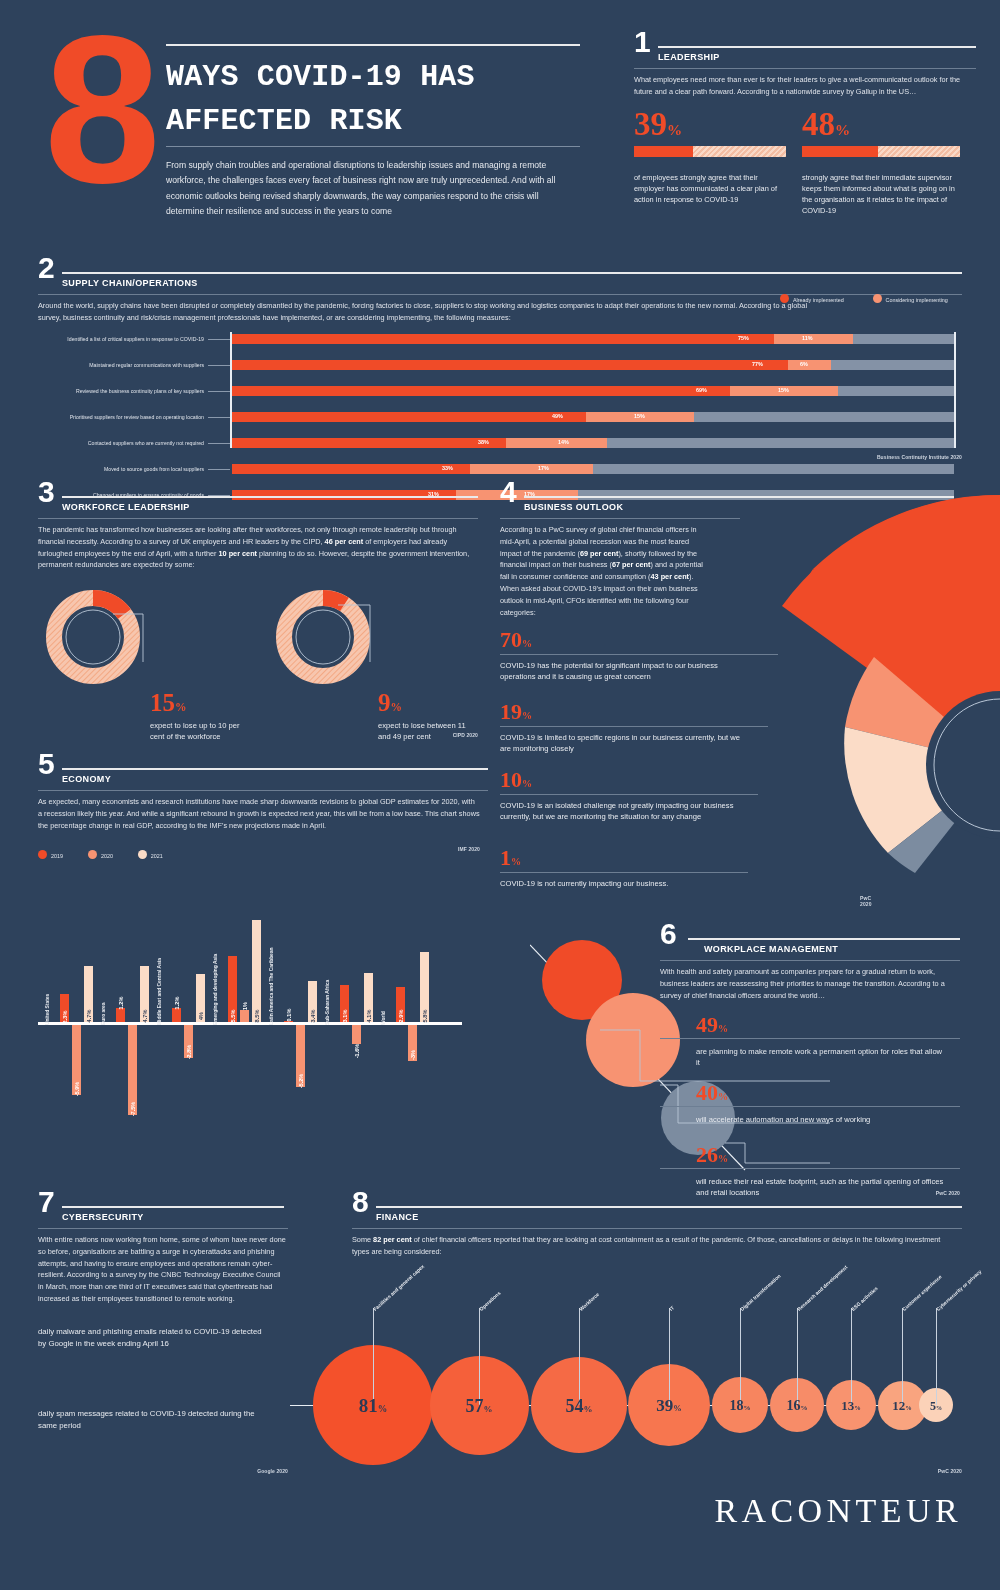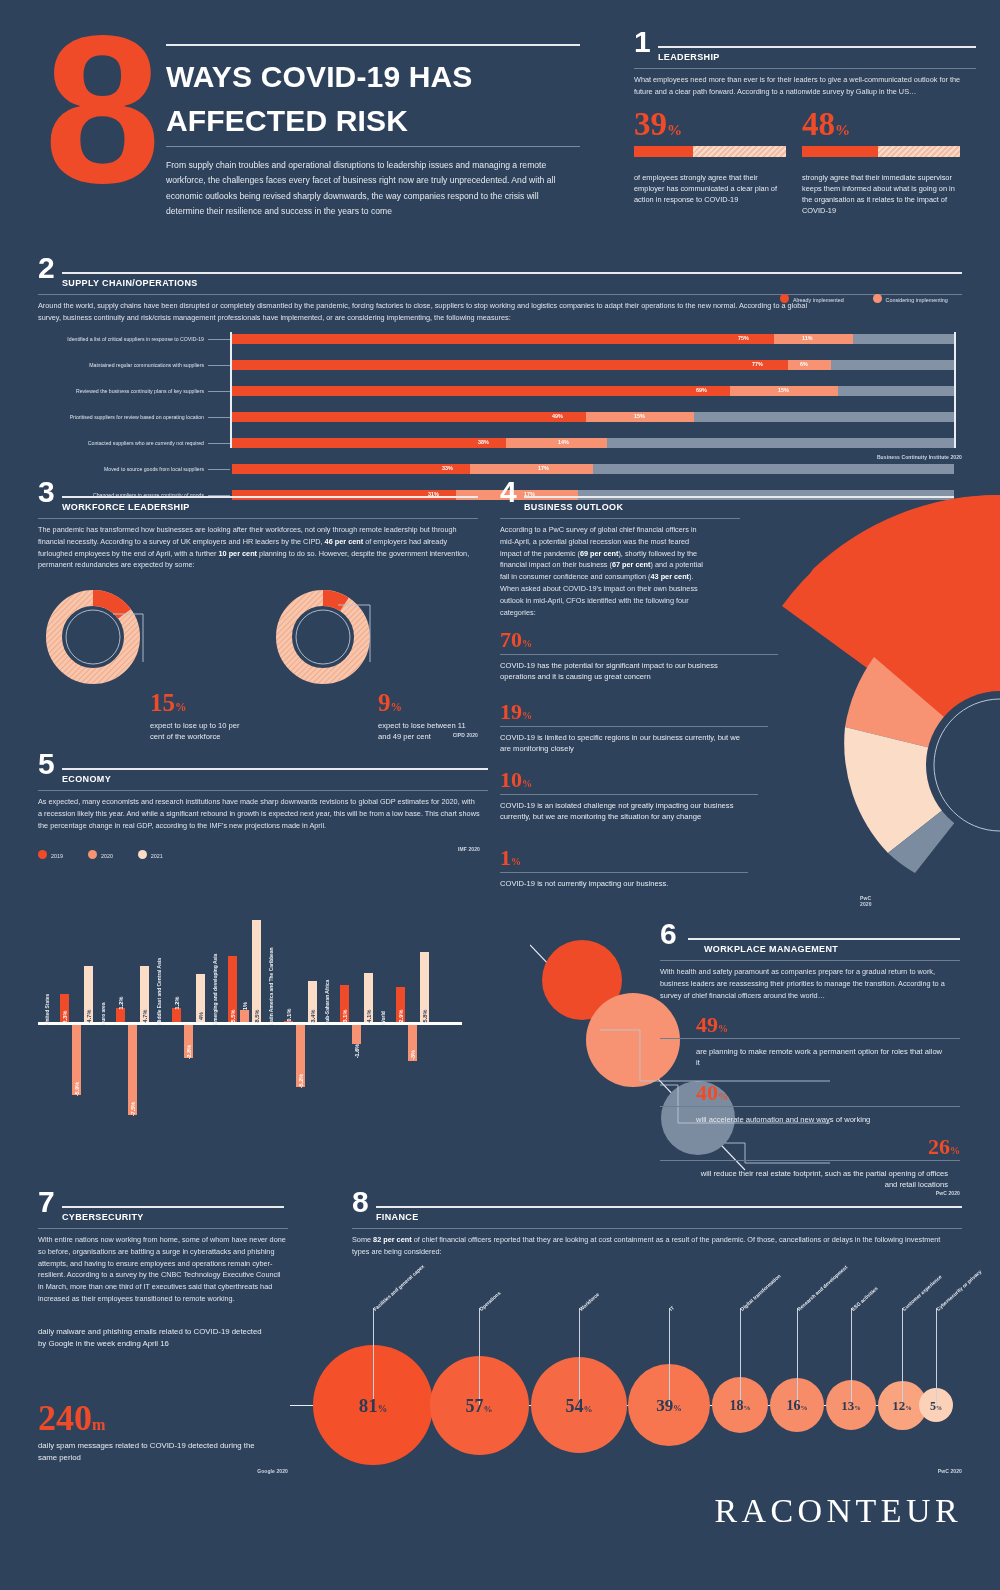--- a/index.html
+++ b/index.html
@@ -109,21 +109,21 @@
 </style>
 </head>
 <body>
 
 <div class="abs" style="left:44px; top:28px; width:130px;">
   <div id="bigeight">8</div>
 </div>
 
 <div class="abs" id="headline-rule-top" style="left:166px; top:44px; width:414px;"></div>
 
-<div class="abs" style="left:166px; top:58px; width:430px;">
+<div class="abs" style="left:166px; top:58px; width:430px;font-family:Liberation Mono, monospace;">
   <div id="maintitle">
     <div>WAYS COVID-19 HAS</div>
     <div style="margin-top:6px;">AFFECTED RISK</div>
   </div>
 </div>
 
 <div class="abs" id="headline-rule-bot" style="left:166px; top:146px; width:414px;"></div>
 
 <div class="abs" style="left:166px; top:158px; width:412px;">
   <div id="intro">From supply chain troubles and operational disruptions to leadership issues and managing a remote workforce, the challenges faces every facet of business right now are truly unprecedented. And with all economic outlooks being revised sharply downwards, the way companies respond to the crisis will determine their resilience and success in the years to come</div>
@@ -486,21 +486,21 @@
   </div>
 
   <div class="abs" style="left:36px; top:158px; width:264px;">
     <div class="s6num" style="font-size:22px;">
       <span>40</span><span style="font-size:.46em">%</span>
     </div>
     <div class="s6rule abs" style="left:-36px; top:26px; width:300px;"></div>
     <div class="s6txt" style="margin-top:8px; width:264px;">will accelerate automation and new ways of working</div>
   </div>
 
-  <div class="abs" style="left:36px; top:212px; width:264px;text-align:right;">
+  <div class="abs" style="left:36px; top:220px; width:264px;">
     <div class="s6num" style="font-size:22px;">
       <span>26</span><span style="font-size:.46em">%</span>
     </div>
     <div class="s6rule abs" style="left:-36px; top:26px; width:300px;"></div>
     <div class="s6txt" style="margin-top:8px; width:252px;">will reduce their real estate footprint, such as the partial opening of offices and retail locations</div>
   </div>
 
   <div class="srcnote abs" style="left:0; top:268px; width:300px; text-align:right;">PwC 2020</div>
 </div>
 
@@ -509,23 +509,20 @@
   <div class="sec-rule abs" style="left:24px; top:16px; width:222px;"></div>
   <div class="sec-title abs" style="left:24px; top:22px; font-size:9px;">CYBERSECURITY</div>
   <div class="sec-underline abs" style="left:0; top:38px; width:250px;"></div>
   <div class="body-copy abs" style="left:0; top:44px; width:248px;">With entire nations now working from home, some of whom have never done so before, organisations are battling a surge in cyberattacks and phishing attempts, and having to ensure employees and operations remain cyber-resilient. According to a survey by the CNBC Technology Executive Council in March, more than one third of IT executives said that cyberthreats had increased as their employees transitioned to remote working.</div>
 
   <div class="abs" style="left:0; top:130px; width:250px;">
     <div style="margin-top:6px; font-size:7.8px; line-height:1.52; color:#e7eaef; width:230px;">daily malware and phishing emails related to COVID-19 detected by Google in the week ending April 16</div>
   </div>
 
   <div class="abs" style="left:0; top:212px; width:250px;">
-    <div class="bignum" style="font-size:36px;">
-      <span>240</span><span style="font-size:.45em">m</span>
-    </div>
     <div style="margin-top:6px; font-size:7.8px; line-height:1.52; color:#e7eaef; width:232px;">daily spam messages related to COVID-19 detected during the same period</div>
   </div>
 
   <div class="srcnote abs" style="left:0; top:278px; width:250px; text-align:right;">Google 2020</div>
 </div>
 
 <div class="abs" style="left:352px; top:1190px; width:610px;">
   <div class="sec-num abs" style="left:0; top:0; font-size:30px;">8</div>
   <div class="sec-rule abs" style="left:24px; top:16px; width:586px;"></div>
   <div class="sec-title abs" style="left:24px; top:22px; font-size:9px;">FINANCE</div>

